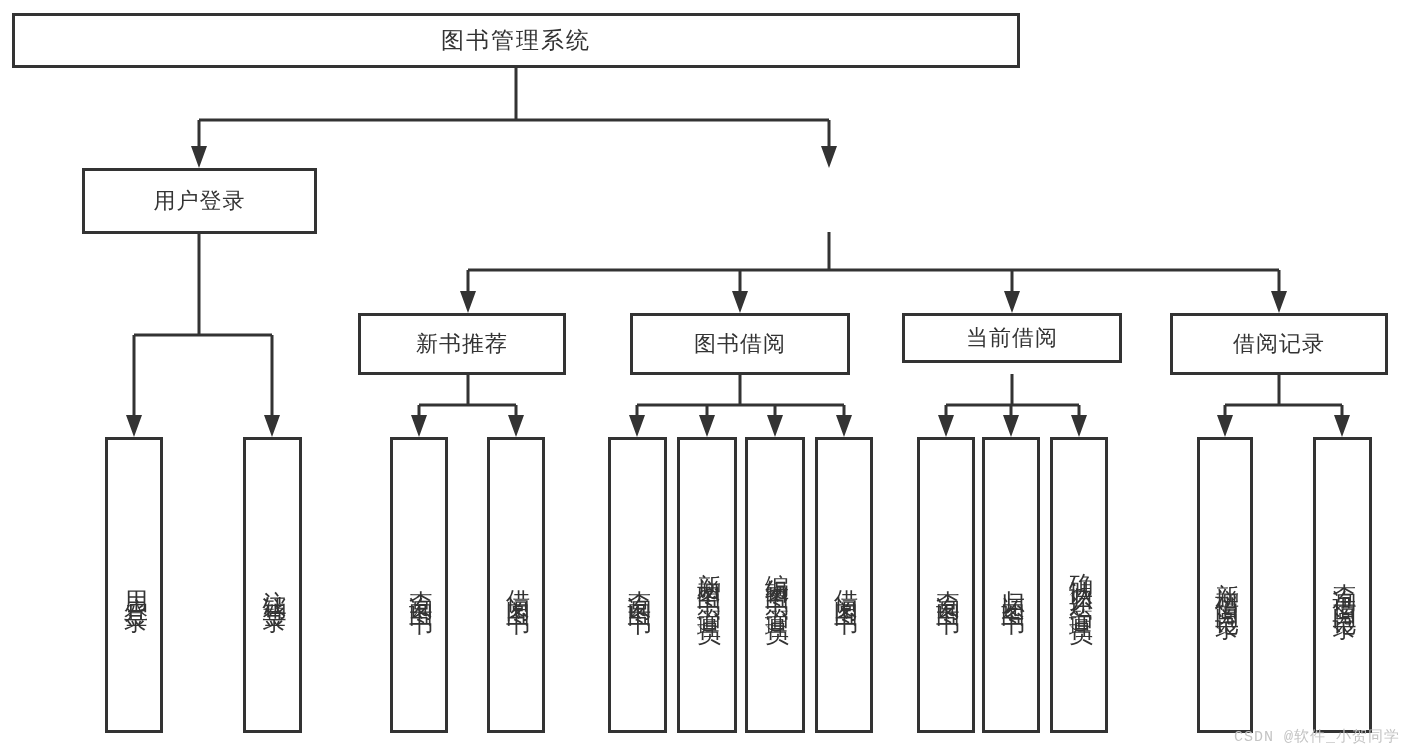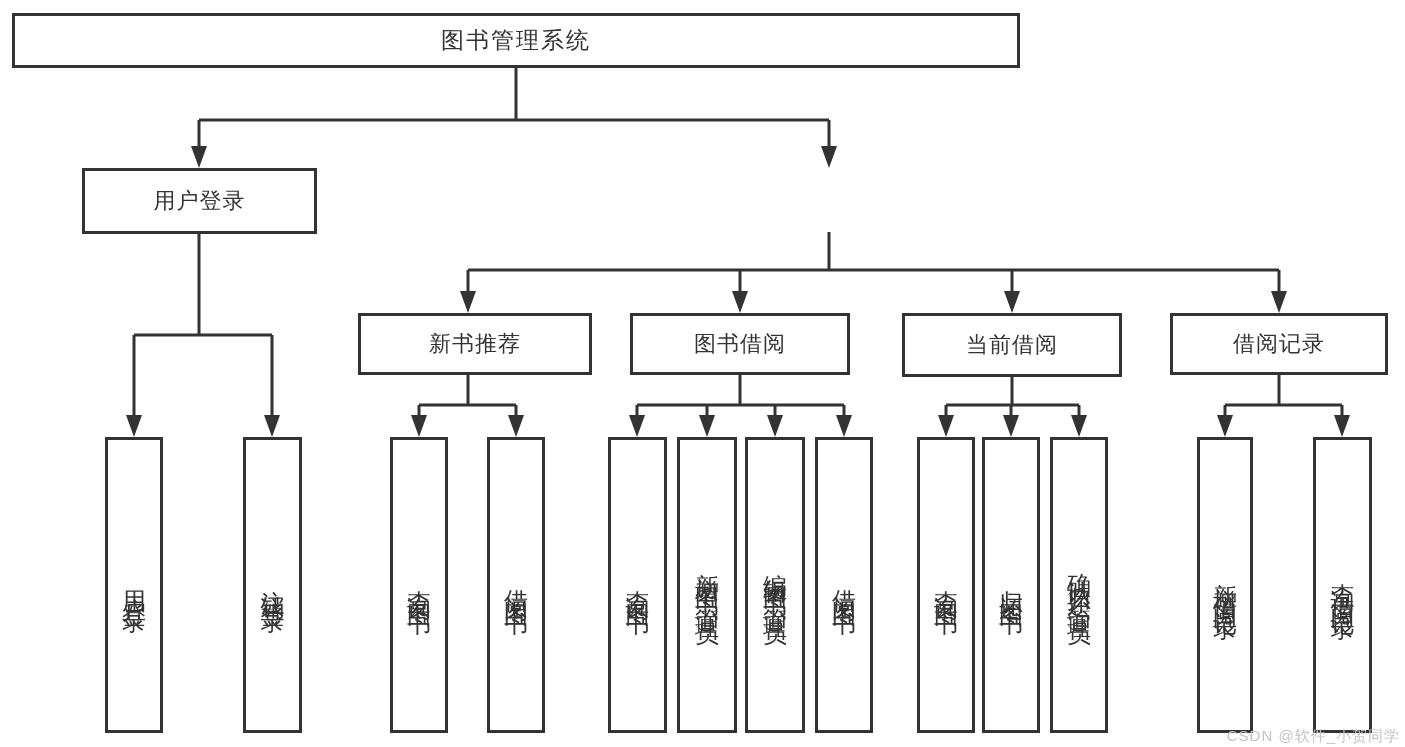--- a/index.html
+++ b/index.html
@@ -1,21 +1,21 @@
 <!DOCTYPE html>
 <html><head>
 <meta charset="utf-8">
 <style>
   html, body { margin: 0; padding: 0; background: #ffffff; }
   .stage {
     position: relative;
     width: 1405px;
     height: 747px;
     background: #ffffff;
-    font-family: Liberation Sans, sans-serif;
+    font-family: Liberation Mono, monospace;
     overflow: hidden;
   }
   .node {
     position: absolute;
     box-sizing: border-box;
     border: 3px solid #333333;
     background: #ffffff;
     color: #333333;
     display: flex;
     align-items: center;
@@ -72,23 +72,23 @@
              M767,415 H783 L775,437 Z  M836,415 H852 L844,437 Z
              M938,415 H954 L946,437 Z  M1003,415 H1019 L1011,437 Z
              M1071,415 H1087 L1079,437 Z  M1217,415 H1233 L1225,437 Z
              M1334,415 H1350 L1342,437 Z"></path>
   </svg>
 
   <div class="node rootnode" style="left:12px; top:13px; width:1008px; height:55px;">图书管理系统</div>
 
   <div class="node hnode" style="left:82px; top:168px; width:235px; height:66px;">用户登录</div>
 
-  <div class="node hnode" style="left:358px; top:313px; width:234px; height:62px;">新书推荐</div>
+  <div class="node hnode" style="left:358px; top:313px; width:208px; height:62px;">新书推荐</div>
   <div class="node hnode" style="left:630px; top:313px; width:220px; height:62px;">图书借阅</div>
-  <div class="node hnode" style="left:902px; top:313px; width:220px; height:64px;">当前借阅</div>
+  <div class="node hnode" style="left:902px; top:313px; width:220px; height:50px;">当前借阅</div>
   <div class="node hnode" style="left:1170px; top:313px; width:218px; height:62px;">借阅记录</div>
 
   <div class="node vnode" style="left:105px; top:437px; width:58px; height:296px;">用户登录</div>
   <div class="node vnode" style="left:243px; top:437px; width:59px; height:296px;">注销登录</div>
 
   <div class="node vnode" style="left:390px; top:437px; width:58px; height:296px;">查询图书</div>
   <div class="node vnode" style="left:487px; top:437px; width:58px; height:296px;">借阅图书</div>
 
   <div class="node vnode" style="left:608px; top:437px; width:59px; height:296px;">查询图书</div>
   <div class="node vnode" style="left:677px; top:437px; width:60px; height:296px;">新增图书（管理员）</div>

